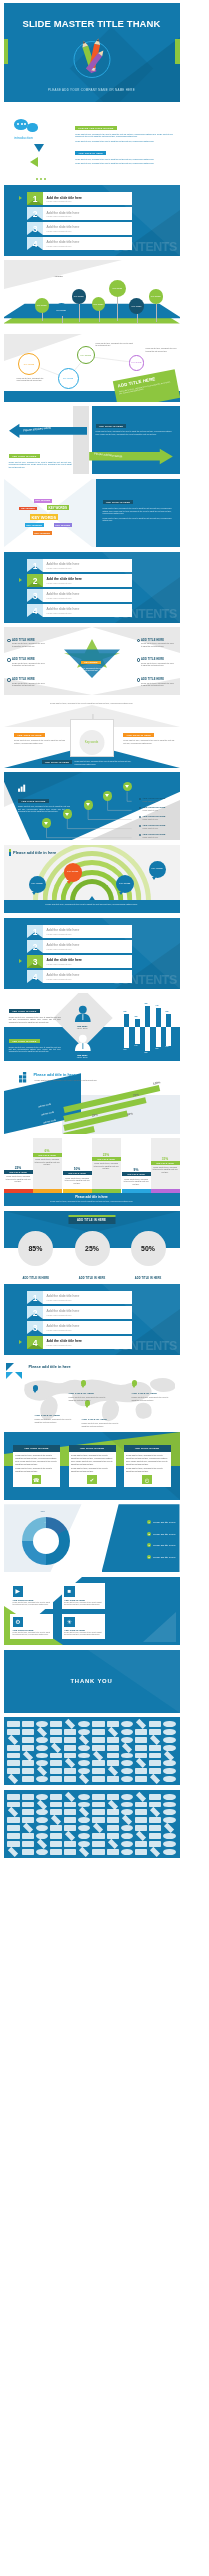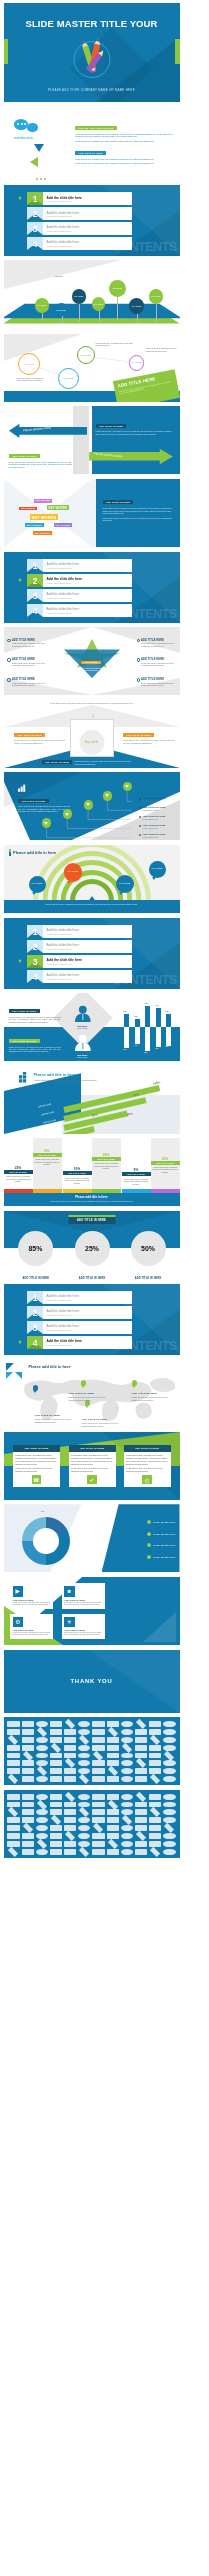--- a/index.html
+++ b/index.html
@@ -314,21 +314,21 @@
 <body>
 
 <div class="page">
 
   <div class="cover-wrap">
   <div class="slide cover">
     <div class="diamond"></div>
     <div class="tri-dark"></div>
     <div class="side-tab l"></div>
     <div class="side-tab r"></div>
-    <h1>SLIDE MASTER TITLE YOUR</h1>
+    <h1>SLIDE MASTER TITLE THANK</h1>
     <div class="circ"></div>
     <div class="pencils">
       <svg viewBox="0 0 62 62" width="41" height="41">
         <g transform="rotate(-18 31 31)">
           <rect x="22" y="12" width="9" height="38" fill="#8dc63f"></rect>
           <rect x="22" y="44" width="9" height="5" fill="#d8d8d8"></rect>
           <rect x="22" y="48" width="9" height="5" fill="#9b59b6"></rect>
           <polygon points="22,12 31,12 26.5,3" fill="#f0d9b5"></polygon>
           <polygon points="24.5,7 28.5,7 26.5,3" fill="#4a4a4a"></polygon>
         </g>

